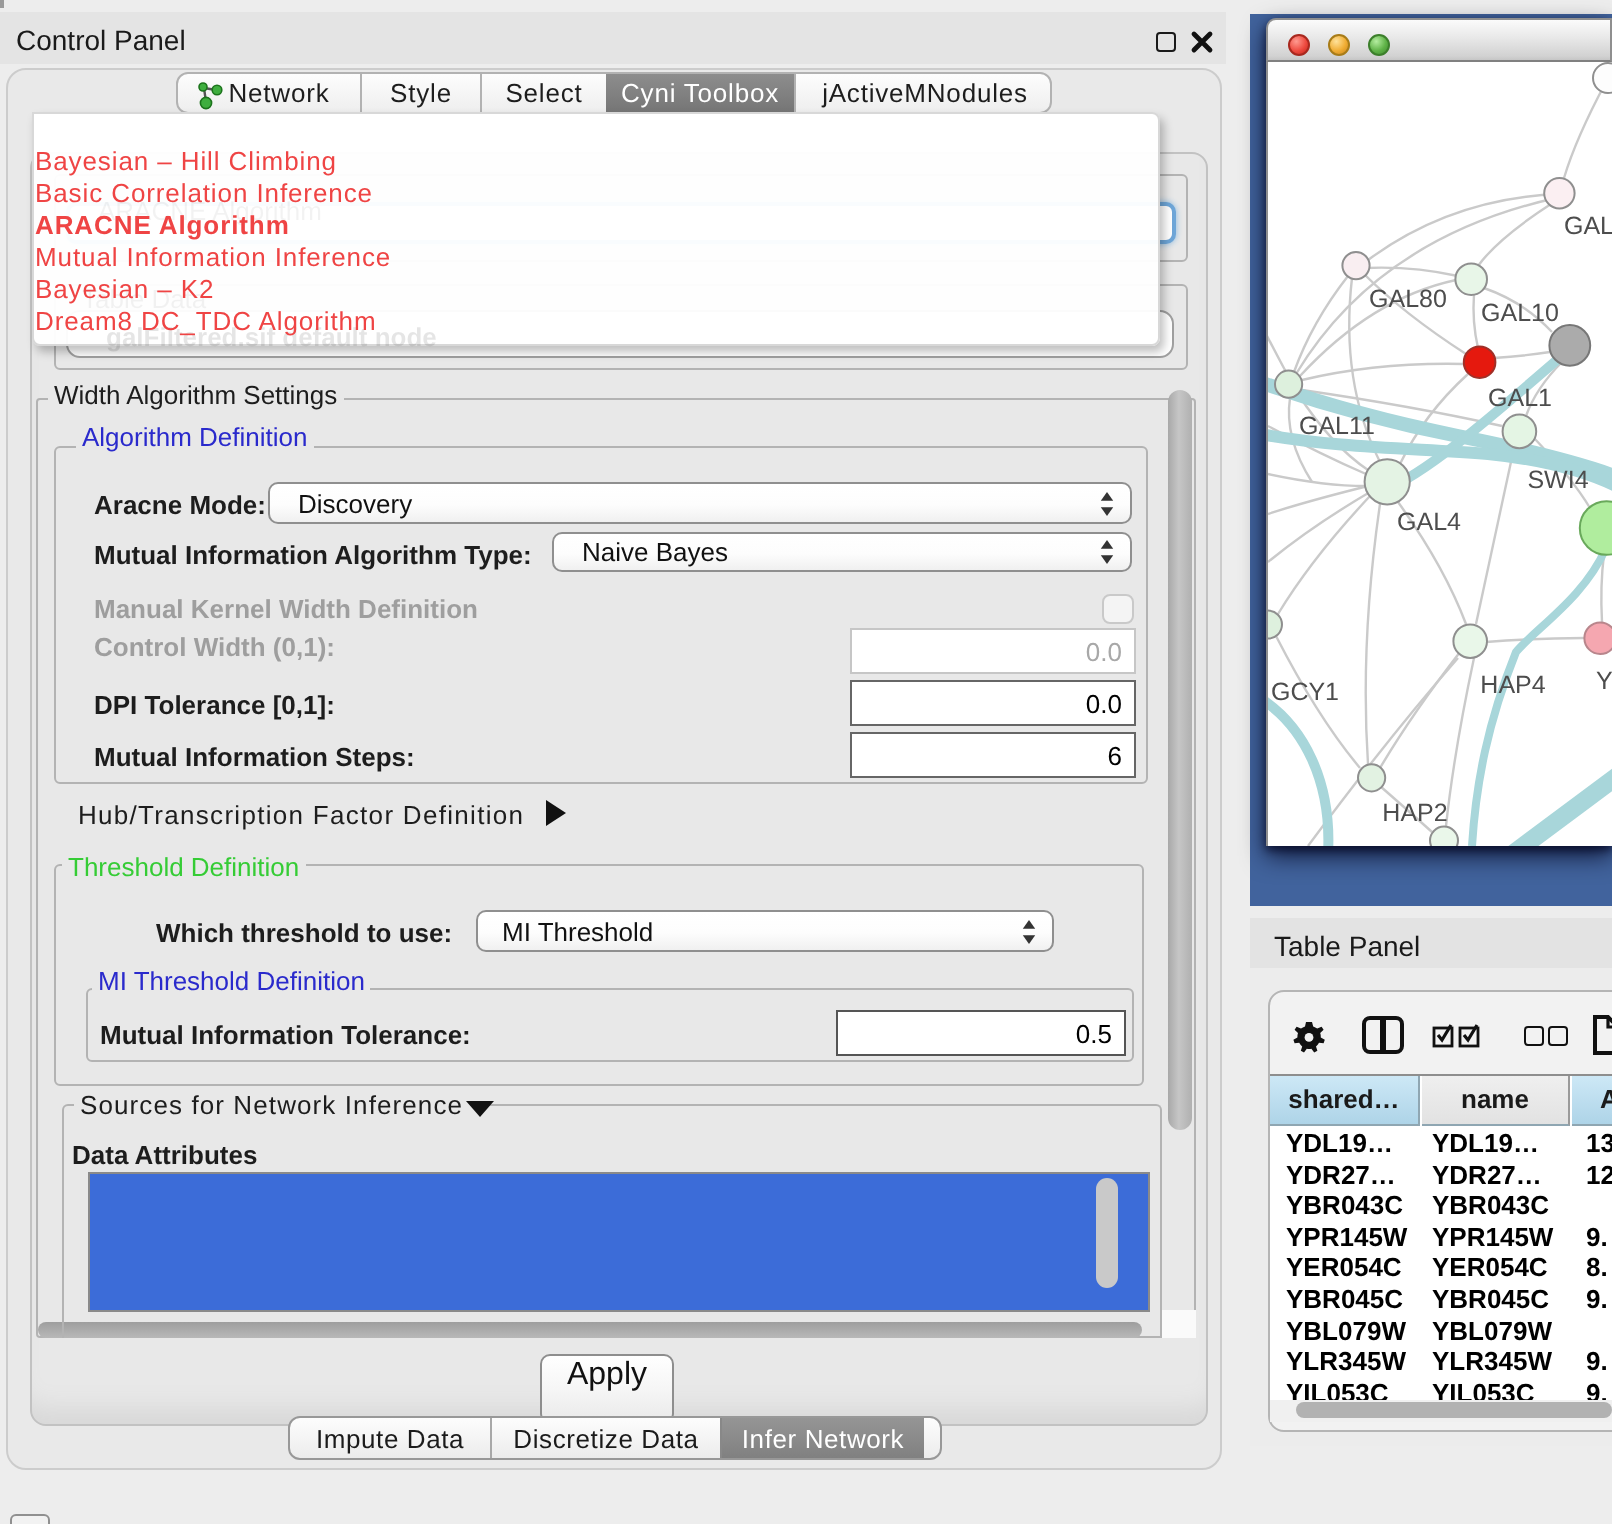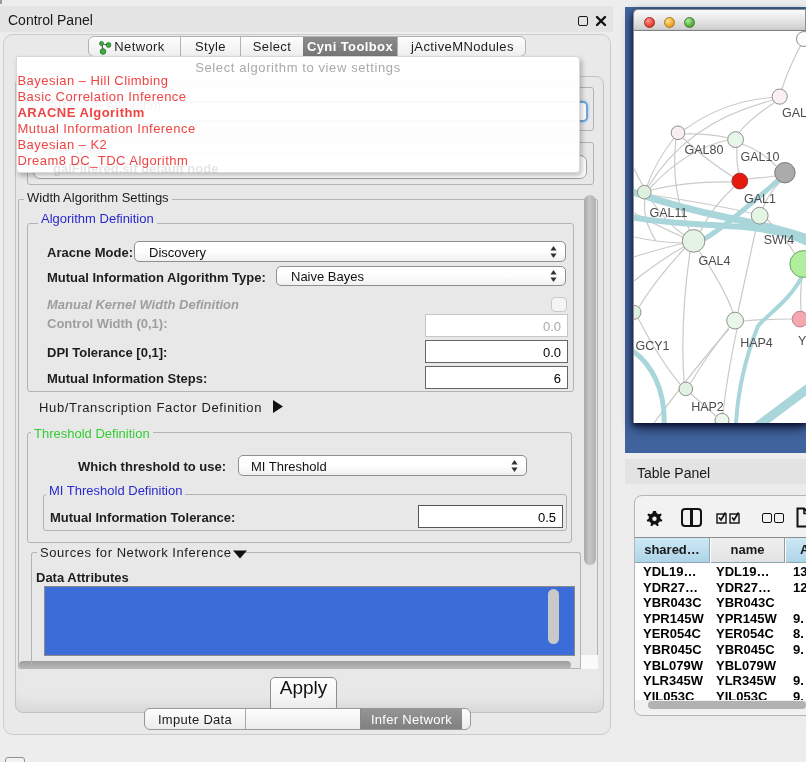--- a/index.html
+++ b/index.html
@@ -66,21 +66,21 @@
 
 <div class="lbl b abs" style="left:47px;top:270px;">Mutual Information Algorithm Type:</div>
 <div class="combo" style="left:276px;top:266px;width:290px;height:20px;">
     <span class="ct">Naive Bayes</span>
 <svg class="spin" viewBox="0 0 7 12">
       <path d="M3.5 0 L6.6 4.4 L0.4 4.4 Z" fill="#333"></path>
       <path d="M3.5 12 L6.6 7.6 L0.4 7.6 Z" fill="#333"></path>
     </svg>
   </div>
 
-<div class="lbl b dis abs" style="left:47px;top:297px;font-style:italic;">Manual Kernel Width Definition</div>
+<div class="lbl b dis abs" style="left:47px;top:297px;">Manual Kernel Width Definition</div>
 <div class="abs" style="left:551px;top:297px;width:16px;height:15px;border:1px solid #c9c9c9;border-radius:4px;background:#f4f4f4;"></div>
 
 <div class="lbl b dis abs" style="left:47px;top:316px;">Control Width (0,1):</div>
 <div class="field" style="left:425px;top:314px;width:143px;height:23px;border:1px solid #c6c6c6;">
     <span class="fieldtxt" style="color:#a8a8a8;">0.0</span>
   </div>
 
 <div class="lbl b abs" style="left:47px;top:345px;">DPI Tolerance [0,1]:</div>
 <div class="field" style="left:425px;top:340px;width:143px;height:23px;border:1px solid #666;">
     <span class="fieldtxt" style="color:#000;">0.0</span>
@@ -121,48 +121,48 @@
 <svg class="abs" style="left:233px;top:550px;z-index:3;" width="14" height="9" viewBox="0 0 14 9">
     <path d="M0 0.5 L14 0.5 L7 8.5 Z" fill="#111"></path>
   </svg>
 
 <div class="lbl b abs" style="left:36px;top:570px;">Data Attributes</div>
 
 <div class="abs" style="left:44px;top:586px;width:531px;height:70px;border:1px solid #8a8a8a;background:#3c6cd8;">
   <div style="position:absolute;left:503px;top:2px;width:11px;height:55px;background:#c9c9c9;border-radius:6px;"></div>
 </div>
 
-<div class="abs" style="left:270px;top:677px;width:67px;height:35px;border:1px solid #8e8e8e;border-radius:5px;background:linear-gradient(180deg,#ffffff,#f6f6f6 50%,#e9e9e9);text-align:center;font-size:19px;color:#111;line-height:20px;">Apply</div>
+<div class="abs" style="left:270px;top:677px;width:67px;height:35px;border:1px solid #8e8e8e;border-radius:5px;background:linear-gradient(180deg,#ffffff,#f6f6f6 50%,#e9e9e9);text-align:center;font-size:16px;color:#111;line-height:20px;">Apply</div>
 
 <div class="abs" style="left:144px;top:708px;width:327px;height:22px;border:1px solid #989898;border-radius:6px;background:linear-gradient(180deg,#fdfdfd,#ececec);overflow:hidden;font-size:13px;letter-spacing:0.3px;">
   <div style="position:absolute;left:0;top:0;width:101px;height:22px;text-align:center;color:#1b1b1b;line-height:21px;border-right:1px solid #a8a8a8;">Impute Data</div>
+  <div style="position:absolute;left:101px;top:0;width:114px;height:22px;text-align:center;color:#1b1b1b;line-height:21px;">Discretize Data</div>
   <div style="position:absolute;left:215px;top:0;width:102px;height:22px;text-align:center;color:#fff;line-height:21px;background:linear-gradient(180deg,#959595,#7e7e7e);border-left:1px solid #888;">Infer Network</div>
 </div>
 
 <div class="abs" style="left:5px;top:757px;width:20px;height:10px;border:1px solid #909090;border-radius:3px;background:#f2f2f2;"></div>
 
 <div class="abs" style="left:88px;top:36px;width:438px;height:21px;border:1px solid #b2b2b2;border-radius:6px;background:linear-gradient(180deg,#fdfdfd,#eeeeee);overflow:hidden;z-index:5;font-size:13px;letter-spacing:0.4px;color:#1d1d1d;">
   <div style="position:absolute;left:0;top:0;width:92px;height:21px;border-right:1px solid #b2b2b2;text-align:center;line-height:20px;padding-left:10px;">Network</div>
   <div style="position:absolute;left:92px;top:0;width:60px;height:21px;border-right:1px solid #b2b2b2;text-align:center;line-height:20px;">Style</div>
   <div style="position:absolute;left:152px;top:0;width:62px;height:21px;text-align:center;line-height:20px;">Select</div>
-  <div style="position:absolute;left:214px;top:0;width:94px;height:21px;background:linear-gradient(180deg,#8d8d8d,#737373);color:#fff;text-align:center;line-height:20px;font-weight:bold;">Cyni Toolbox</div>
+  <div style="position:absolute;left:214px;top:0;width:94px;height:21px;background:linear-gradient(180deg,#8d8d8d,#737373);color:#fff;text-align:center;line-height:20px;">Cyni Toolbox</div>
   <div style="position:absolute;left:308px;top:0;width:130px;height:21px;border-left:1px solid #b2b2b2;text-align:center;line-height:20px;">jActiveMNodules</div>
   <svg style="position:absolute;left:9px;top:3px;" width="14" height="15" viewBox="0 0 14 15">
     <path d="M4 4 L10 5 M4 4 L5 11" stroke="#555" stroke-width="1.2"></path>
     <circle cx="3.5" cy="3.5" r="2" fill="#3fae3f" stroke="#1c741c" stroke-width="0.8"></circle>
     <circle cx="10.5" cy="5" r="2.4" fill="#3fae3f" stroke="#1c741c" stroke-width="0.8"></circle>
     <circle cx="5" cy="11.5" r="2.8" fill="#3fae3f" stroke="#1c741c" stroke-width="0.8"></circle>
   </svg>
 </div>
 
 <div class="abs" style="left:16px;top:56px;width:564px;height:117px;background:rgba(255,255,255,0.96);border:1px solid #d8d8d8;border-radius:0 4px 4px 4px;z-index:10;box-shadow:2px 3px 5px rgba(0,0,0,0.25);">
   <div style="position:absolute;left:32px;top:41px;font-size:13px;color:rgba(0,0,0,0.05);">ARACNE Algorithm</div>
   <div style="position:absolute;left:24px;top:85px;font-size:13px;color:rgba(0,0,0,0.05);">Table Data</div>
   <div style="position:absolute;left:36px;top:104px;font-size:13px;color:rgba(0,0,0,0.10);font-weight:bold;">galFiltered.sif default node</div>
-  <div style="position:absolute;left:0;top:3px;width:100%;text-align:center;font-size:13px;color:#a9a9a9;letter-spacing:0.6px;">Select algorithm to view settings</div>
   <div style="position:absolute;left:0.5px;top:15.6px;font-size:13px;color:#ef4444;line-height:16.1px;letter-spacing:0.45px;">
     Bayesian – Hill Climbing<br>
     Basic Correlation Inference<br>
     <span style="font-weight:bold;">ARACNE Algorithm</span><br>
     Mutual Information Inference<br>
     Bayesian – K2<br>
     Dream8 DC_TDC Algorithm
   </div>
 </div>
 

